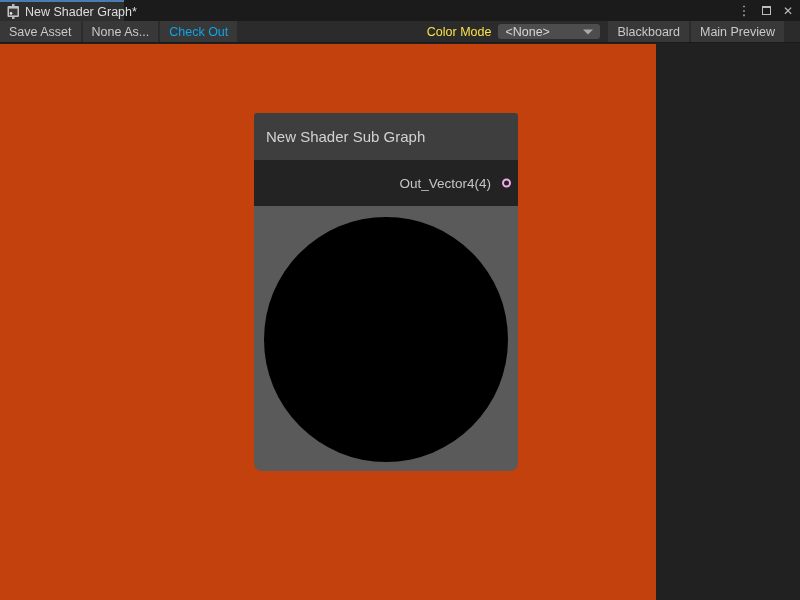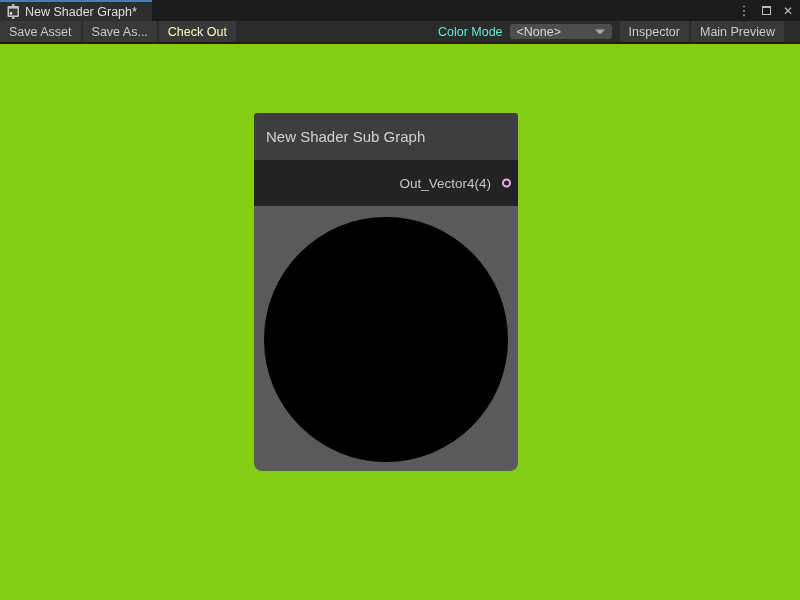--- a/index.html
+++ b/index.html
@@ -10,21 +10,21 @@
     overflow: hidden;
     -webkit-font-smoothing: antialiased;
   }
   
   .titlebar {
     position: absolute; left: 0; top: 0; width: 800px; height: 21px;
     background: #1b1b1b;
     display: flex; align-items: stretch;
   }
   .tab {
-    width: 152px; height: 21px;
+    width: 124px; height: 21px;
     background: #2e2e2e;
     border-top: 2px solid #4a7cb1;
     display: flex; align-items: center;
     padding-left: 6px;
     color: #dedede; font-size: 12.5px;
     white-space: nowrap;
   }
   .tab .tab-icon { width: 14px; height: 15px; margin-right: 5px; flex: 0 0 auto; }
   .win-controls {
     position: absolute; right: 4px; top: 0; height: 21px;
@@ -46,45 +46,45 @@
     font-size: 12.5px;
   }
   .tb-btn {
     background: #383838;
     color: #c9c9c9;
     padding: 0 9px;
     display: flex; align-items: center;
     margin-right: 2px;
     white-space: nowrap;
   }
-  .tb-btn.disabled { color: #fef9c3; }
+  .tb-btn.disabled { color: #0ea5e9; }
   .tb-spacer { flex: 1; }
   .color-mode-label {
-    color: #5eead4; display: flex; align-items: center;
+    color: #fde047; display: flex; align-items: center;
     padding: 0 7px 0 6px; white-space: nowrap;
   }
   .tb-dropdown {
     background: #4d4d4d;
     border-radius: 3px;
     color: #d6d6d6;
     width: 102px;
     margin: 3px 8px 3px 0;
     display: flex; align-items: center;
     padding: 0 14px 0 7px;
     position: relative;
     white-space: nowrap;
   }
   .tb-dropdown .arrow, .ctl-dropdown .arrow {
     position: absolute; right: 7px; top: 50%; transform: translateY(-50%);
     width: 0; height: 0;
     border-left: 5px solid transparent; border-right: 5px solid transparent;
     border-top: 5px solid #a9a9a9;
   }
   
-  .graph-area { position: absolute; left: 0; top: 44px; width: 800px; height: 556px; background: #84cc16; text-align: center; }
+  .graph-area { position: absolute; left: 0; top: 44px; width: 656px; height: 556px; background: #c2410c; text-align: center; }
   .preview-panel {
     position: absolute; left: 254px; top: 69px; 
     width: 264px;
   }
   .panel-header {
     height: 47px; background: #3e3e3e;
     border-radius: 3px 3px 0 0;
     display: flex; align-items: center;
     padding-left: 12px;
     color: #d2d2d2; font-size: 15px;
@@ -154,29 +154,29 @@
     <div class="win-btn menu">⋮</div>
     <div class="win-btn">
       <div class="maximize-box"></div>
     </div>
     <div class="win-btn">✕</div>
   </div>
 </div>
 
 <div class="toolbar">
   <div class="tb-btn">Save Asset</div>
-  <div class="tb-btn">Save As...</div>
+  <div class="tb-btn">None As...</div>
   <div class="tb-btn disabled">Check Out</div>
   <div class="tb-spacer"></div>
   <div class="color-mode-label">Color Mode</div>
   <div class="tb-dropdown">
     <span>&lt;None&gt;</span>
     <span class="arrow"></span>
   </div>
-  <div class="tb-btn">Inspector</div>
+  <div class="tb-btn">Blackboard</div>
   <div class="tb-btn" style="margin-right:16px;">Main Preview</div>
 </div>
 
 <div class="graph-area">
   <div class="preview-panel">
     <div class="panel-header">
       <span>New Shader Sub Graph</span>
     </div>
     <div class="node-row">
       <span>Out_Vector4(4)</span>

